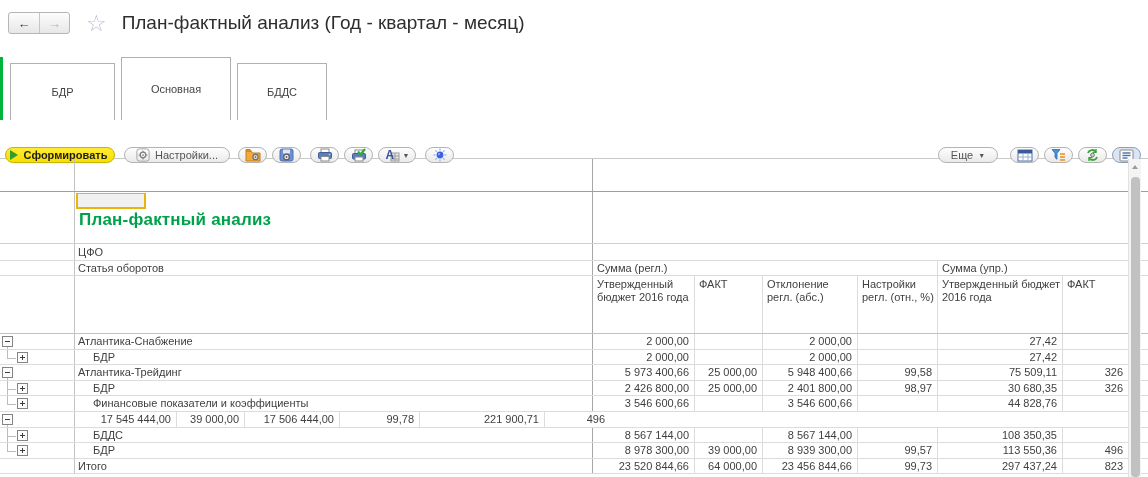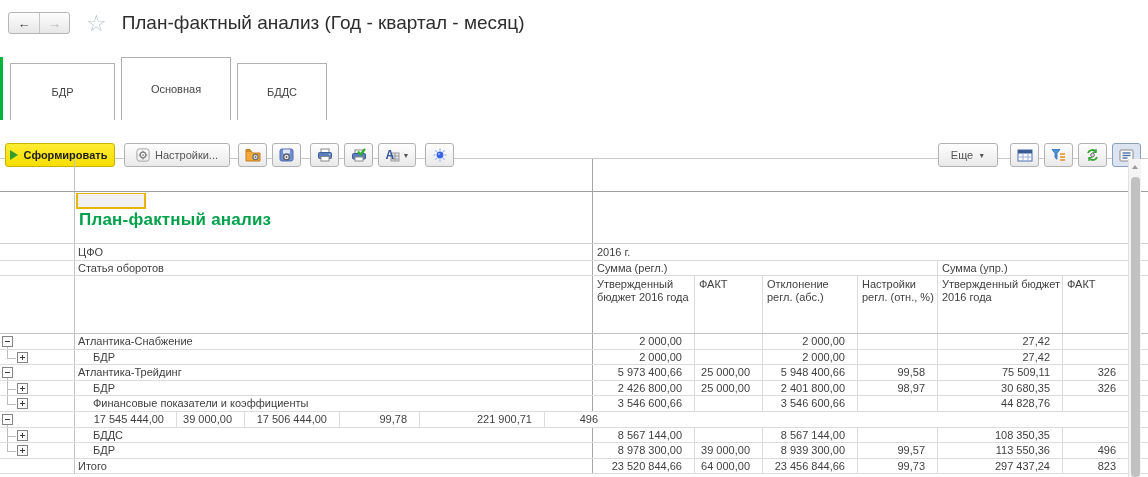--- a/index.html
+++ b/index.html
@@ -18,39 +18,39 @@
   
   .tab-strip { position:relative; height:74px; }
   .accent-line { position:absolute; left:0; top:11px; bottom:0; width:3px; background:#00b43c; }
   .tabs { position:absolute; left:10px; bottom:0; display:flex; align-items:flex-end; gap:6px; }
   .tab { border:1px solid #b1b1b1; border-bottom:none; background:#fff; height:57px;
          display:flex; align-items:center; justify-content:center; font-size:11px; color:#444; }
   .tab.active { height:63px; }
   .tab.t1 { width:105px; } .tab.t2 { width:110px; } .tab.t3 { width:90px; }
   
   .toolbar { height:39px; display:flex; align-items:center; padding:0 7px 0 5px; gap:5px; border-bottom:1px solid #c9c9c9; }
-  .btn { height:24px; border:1px solid #b3b3b3; border-radius:3px; background:linear-gradient(#fefefe,#e9e9e9);
+  .btn { height:16px; border:1px solid #b3b3b3; border-radius:8px; background:linear-gradient(#fefefe,#e9e9e9);
          display:inline-flex; align-items:center; justify-content:center; font-size:11px; color:#555;margin-top:32px; }
   .btn.icononly { width:29px; }
   .btn-generate { background:linear-gradient(#ffec33,#f8de00); border-color:#c9b400; color:#1c1c1c; font-weight:bold; padding:0 12px 0 9px; gap:6px; width:110px; }
   .play-tri { width:0; height:0; border-left:8px solid #2f9e2f; border-top:5px solid transparent; border-bottom:5px solid transparent; }
   .btn-settings { padding:0 10px; gap:5px; width:106px; }
   .caret { font-size:7px; color:#555; line-height:7px; }
   .btn-font { width:38px; gap:3px; }
   .btn-more { margin-left:auto; width:60px; gap:5px; margin-right:4px;text-align:right; }
   .ml4 { margin-left:4px; } .ml3 { margin-left:3px; }
   .btn.pressed { background:#dbe4f0; border-color:#8aa0bd; }
   
   .sheet { position:relative; height:318px; }
   .row { display:flex; }
   .c { flex:none; overflow:hidden; white-space:nowrap; font-size:11px; color:#3f3f3f; }
   .c.tree { width:75px; border-right:1px solid #c2c2c2; position:relative; }
   .c.lab  { width:518px; border-right:1px solid #a6a6a6; padding-left:3px; }
   .c.v1{width:102px;} .c.v2{width:68px;} .c.v3{width:95px;} .c.v4{width:80px;} .c.v5{width:125px;} .c.v6{width:65px;}
-  .c.num { text-align:right; padding-right:12px; border-right:1px solid #dcdcdc; }
+  .c.num { text-align:right; padding-right:5px; border-right:1px solid #dcdcdc; }
   .c.v6 { border-right:none; }
   .c.year { width:535px; padding-left:4px; }
   .c.regl { width:345px; border-right:1px solid #dcdcdc; padding-left:4px; }
   .c.upr  { width:190px; padding-left:4px; }
   .row.blank { height:33px; border-bottom:1px solid #9f9f9f; }
   .row.trow  { height:52px; border-bottom:1px solid #cfcfcf; position:relative; }
   .row.cfo   { height:17px; border-bottom:1px solid #d9d9d9; align-items:stretch; line-height:17px; }
   .row.art   { height:15px; border-bottom:1px solid #d9d9d9; line-height:15px; }
   .row.sub   { height:58px; border-bottom:1px solid #c2c2c2; }
   .row.sub .c { white-space:normal; line-height:13px; padding-top:2px; padding-left:4px; padding-right:2px; }
@@ -253,21 +253,20 @@
   <div class="row trow">
     <div class="c tree"></div>
     <div class="c lab" style="position:relative;"></div>
     <div class="selcell"></div>
     <div class="rtitle">План-фактный анализ</div>
   </div>
 
   <div class="row cfo">
     <div class="c tree"></div>
     <div class="c lab">ЦФО</div>
-    <div class="c year">2016 г.</div>
   </div>
 
   <div class="row art">
     <div class="c tree"></div>
     <div class="c lab">Статья оборотов</div>
     <div class="c regl">Сумма (регл.)</div>
     <div class="c upr">Сумма (упр.)</div>
   </div>
 
   <div class="row sub">

